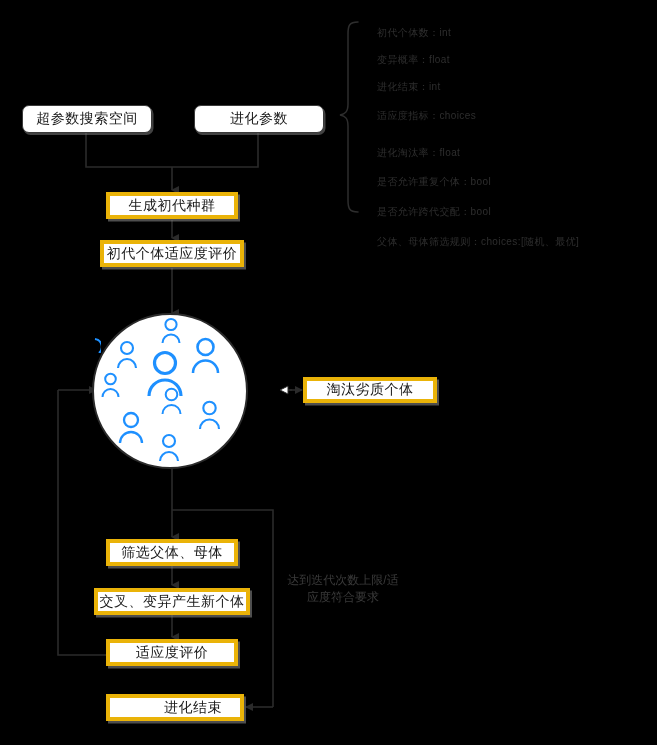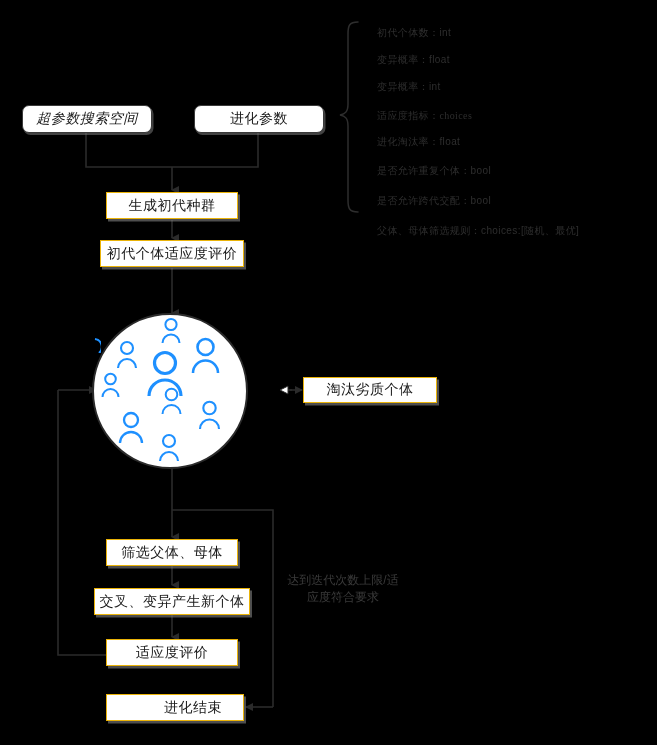--- a/index.html
+++ b/index.html
@@ -33,21 +33,21 @@
     letter-spacing: 0.5px;
     white-space: nowrap;
     z-index: 5;
   }
   .node.rounded {
     border: 1px solid #3a3a3a;
     border-radius: 7px;
     box-shadow: 1.5px 2px 0 rgba(120,120,120,0.55);
   }
   .node.square {
-    border: 1px solid #eab308;
+    border: 4px solid #eab308;
     box-shadow: 2px 2.5px 0 rgba(130,130,130,0.6);
   }
   .circle-pop {
     position: absolute;
     box-sizing: border-box;
     border-radius: 50%;
     background: #ffffff;
     border: 2px solid #2b2b2b;
     z-index: 4;
   }
@@ -120,21 +120,21 @@
       <path d="M290,390 L302,390" marker-end="url(#arrowEnd)"></path>
       <path d="M292,390 L281,390" marker-end="url(#arrowOpen)"></path>
     </g>
 
     <g>
       <path d="M358,22 C349,22 348,26 348,34 L348,104 C348,112 345,114 340,115
                C345,116 348,118 348,126 L348,200 C348,208 349,212 358,212" stroke="#2e2e2e" stroke-width="1.5" fill="none" stroke-linecap="round"></path>
     </g>
   </svg>
 
-  <div class="node rounded" style="left:22px; top:105px; width:130px; height:28px;font-style:italic;">
+  <div class="node rounded" style="left:22px; top:105px; width:130px; height:28px;">
     <span>超参数搜索空间</span>
   </div>
 
   <div class="node rounded" style="left:194px; top:105px; width:130px; height:28px;text-align:center;">
     <span>进化参数</span>
   </div>
 
   <div class="node square" style="left:106px; top:192px; width:132px; height:27px;">
     <span>生成初代种群</span>
   </div>
@@ -211,22 +211,22 @@
     </svg>
 
     <svg class="person" style="left:-3px; top:12px; width:10px; height:26px;" viewBox="0 0 10 26">
       <path d="M8,26 a8,8 0 0 0 -4,-14" fill="none" stroke="#1e90ff" stroke-width="2"></path>
     </svg>
   </div>
 
   <div class="param-list" style="left:377px; top:28px;">
     <div class="param-line" style="margin-bottom:17px;">初代个体数：int</div>
     <div class="param-line" style="margin-bottom:17px;">变异概率：float</div>
-    <div class="param-line" style="margin-bottom:19px;">变异概率：int</div>
-    <div class="param-line" style="margin-bottom:16px;font-family:Liberation Serif, serif;">适应度指标：choices</div>
+    <div class="param-line" style="margin-bottom:19px;">进化结束：int</div>
+    <div class="param-line" style="margin-bottom:27px;">适应度指标：choices</div>
     <div class="param-line" style="margin-bottom:19px;">进化淘汰率：float</div>
     <div class="param-line" style="margin-bottom:20px;">是否允许重复个体：bool</div>
     <div class="param-line" style="margin-bottom:20px;">是否允许跨代交配：bool</div>
     <div class="param-line">父体、母体筛选规则：choices:[随机、最优]</div>
   </div>
 
   <div class="annot" style="left:283px; top:572px;">达到迭代次数上限/适应度符合要求</div>
 
 </div>
 

